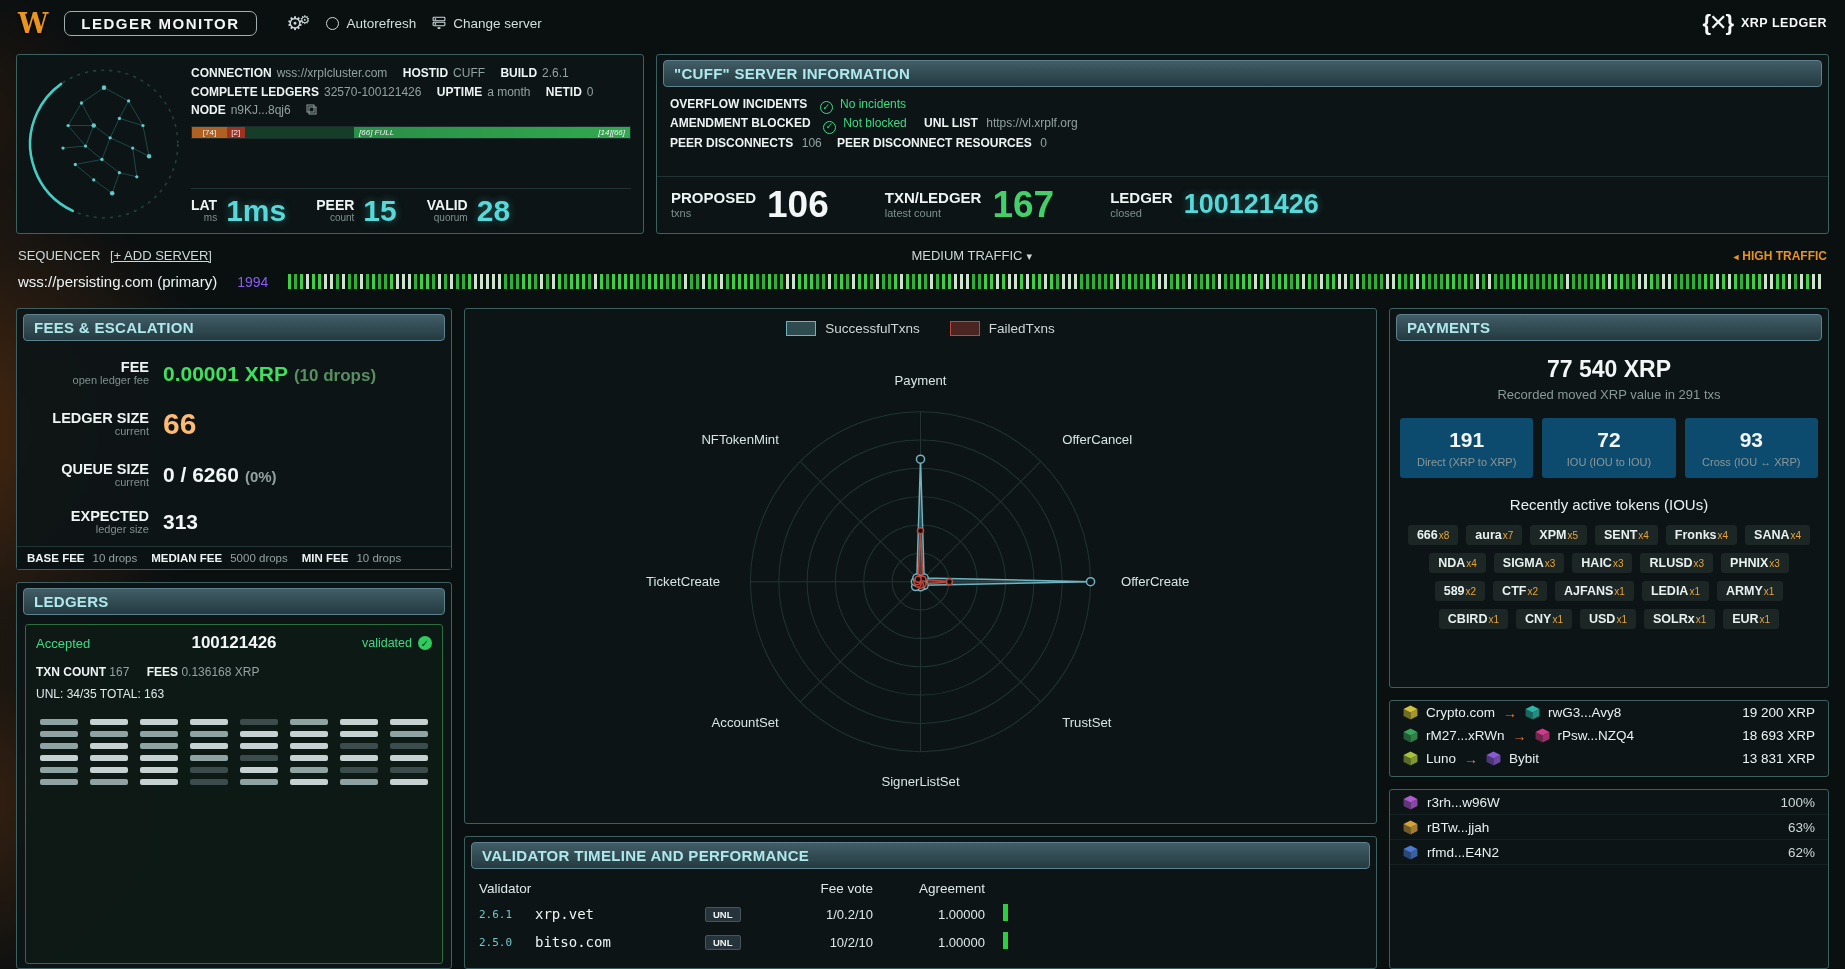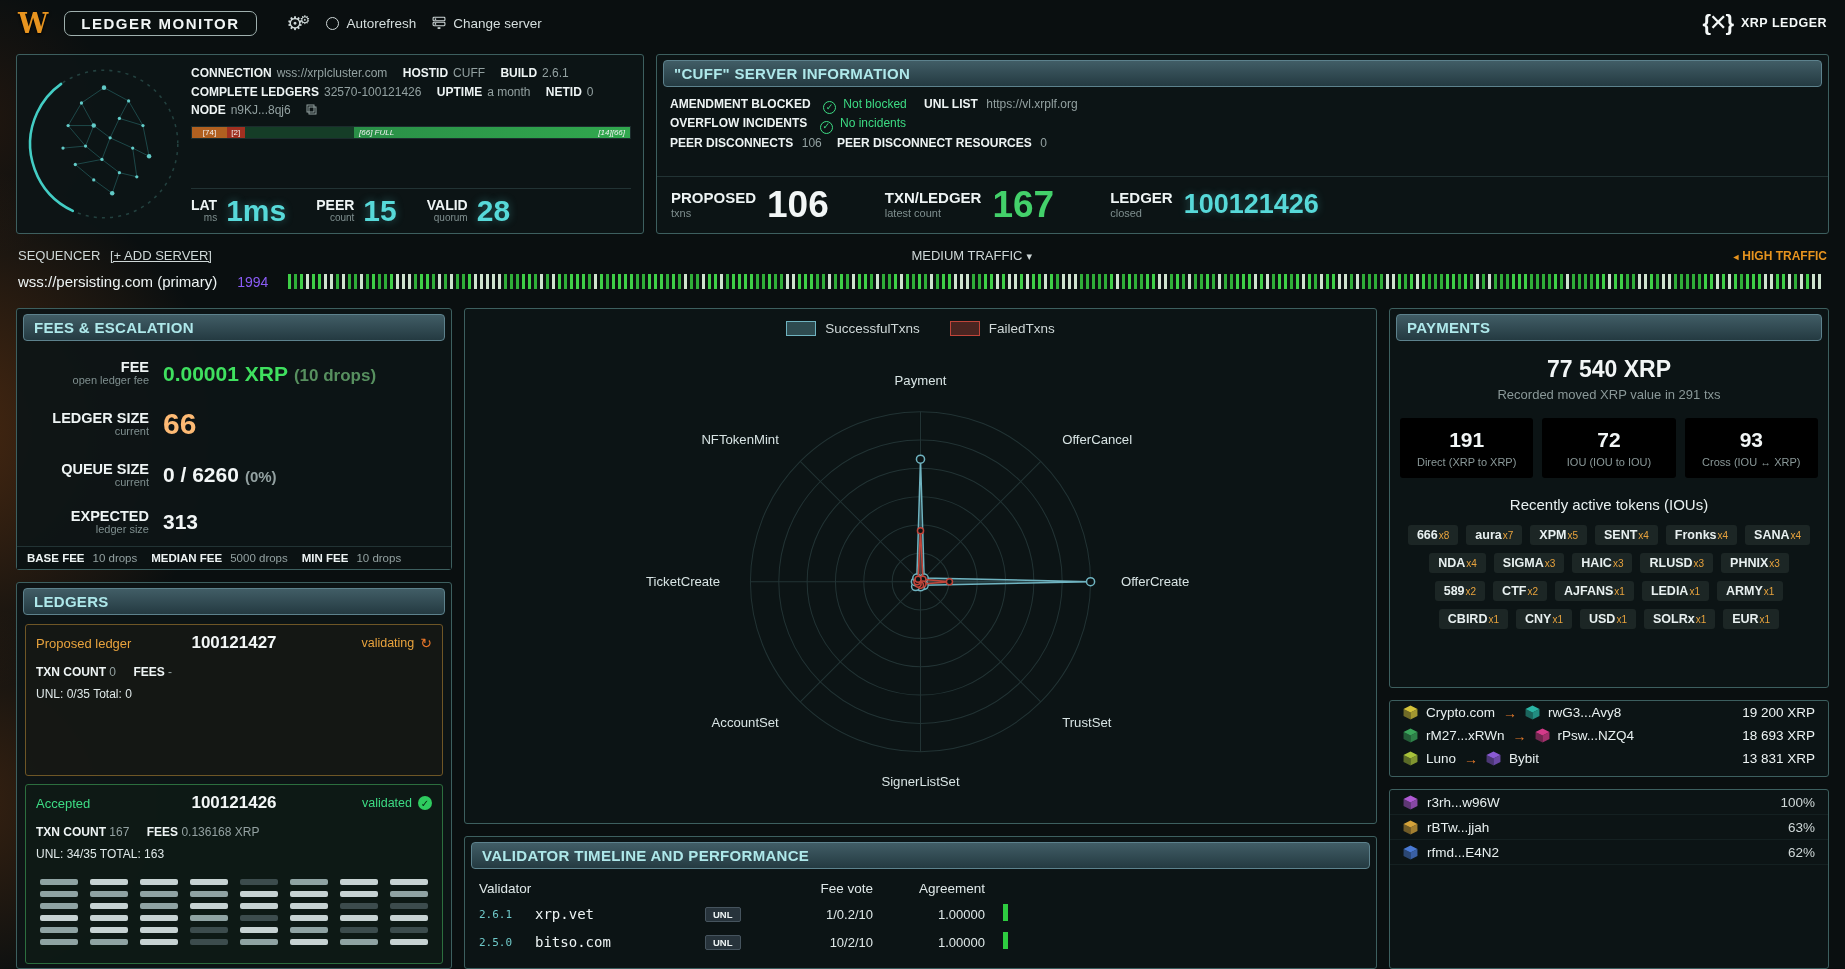--- a/index.html
+++ b/index.html
@@ -139,21 +139,21 @@
   .v-name{font-family:"DejaVu Sans Mono","Liberation Mono",monospace;color:#eef4f4;font-size:14px;cursor:pointer}
   .v-unl{justify-self:start;background:#27333b;border:1px solid #46545e;color:#eef4f4;font-size:9.5px;font-weight:bold;padding:1px 7px;border-radius:2px}
   .v-fee,.v-agr{text-align:right;color:#dfe8e8}
   .v-bar{height:17px;width:5px;background:#2ecc40;margin-left:18px;display:inline-block}
 
   
   .payments-panel{height:380px;flex:none;display:flex;flex-direction:column;overflow:hidden}
   .pay-total{text-align:center;font-size:23px;font-weight:bold;margin-top:10px;color:#f2f6f6}
   .pay-sub{text-align:center;font-size:13px;color:#8a9898;margin-top:4px}
   .pay-boxes{display:flex;gap:9px;margin:16px 10px 4px}
-  .pbox{flex:1;background:#000000;border-radius:3px;padding:10px 4px;text-align:center}
+  .pbox{flex:1;background:#0c4a6e;border-radius:3px;padding:10px 4px;text-align:center}
   .pbox .v{font-size:21px;font-weight:bold;color:#f2f6f6}
   .pbox .l{font-size:11px;color:#8a9898;margin-top:4px}
   .tok-title{text-align:center;font-size:15px;margin-top:14px;color:#e8f0f0}
   .chips{display:flex;flex-wrap:wrap;justify-content:center;gap:8px;padding:12px 12px 8px}
   .chip{background:#1c2625;border-radius:3px;padding:3px 9px;font-size:12.5px;font-weight:bold;color:#e8f0f0;cursor:pointer;white-space:nowrap}
   .chip .cnt{color:#e8a33d;font-size:10px;font-weight:normal;margin-left:1px}
 
   
   .whale-panel{flex:none;padding-bottom:6px}
   .wrow{display:flex;align-items:center;gap:8px;padding:3.5px 13px;font-size:13.5px;cursor:pointer}
@@ -298,30 +298,30 @@
             <span class="stat-v">28</span>
           </span>
         </div>
       </div>
     </section>
 
     <section class="panel server-panel">
       <div class="panel-head">"CUFF" SERVER INFORMATION</div>
       <div class="srv-body">
         <div class="info-line">
+          <span class="lbl">OVERFLOW INCIDENTS</span>
+          <span class="check-ring">✓</span>
+          <span class="green-val">No incidents</span>
+        </div>
+        <div class="info-line">
           <span class="lbl">AMENDMENT BLOCKED</span>
           <span class="check-ring">✓</span>
           <span class="green-val">Not blocked</span>
           <span class="lbl gap-l">UNL LIST</span>
           <span class="val link">https://vl.xrplf.org</span>
-        </div>
-        <div class="info-line">
-          <span class="lbl">OVERFLOW INCIDENTS</span>
-          <span class="check-ring">✓</span>
-          <span class="green-val">No incidents</span>
         </div>
         <div class="info-line">
           <span class="lbl">PEER DISCONNECTS</span>
           <span class="val">106</span>
           <span class="lbl">PEER DISCONNECT RESOURCES</span>
           <span class="val">0</span>
         </div>
       </div>
       <div class="big-stats">
         <span class="bstat">
@@ -667,35 +667,20 @@
           <span class="lbl">MEDIAN FEE</span>
             <span class="val">5000 drops</span>
           <span class="lbl">MIN FEE</span>
             <span class="val">10 drops</span>
         </div>
       </section>
 
       <section class="panel ledgers-panel">
         <div class="panel-head">LEDGERS</div>
 
-        <div class="lcard prop">
-          <div class="lc-top">
-            <span class="lc-kind">Proposed ledger</span>
-            <span class="lc-num">100121427</span>
-            <span class="lc-status">
-                <span>validating</span>
-                <span class="spin">↻</span>
-              </span>
-          </div>
-          <div class="lc-line">
-            <span class="lbl">TXN COUNT</span> <span class="val">0</span>
-            <span class="lbl">FEES</span> <span class="val">-</span>
-          </div>
-          <div class="lc-line">UNL:  0/35 Total: 0</div>
-        </div>
 
         <div class="lcard acc">
           <div class="lc-top">
             <span class="lc-kind">Accepted</span>
             <span class="lc-num">100121426</span>
             <span class="lc-status">
                 <span>validated</span>
                 <span class="check-solid">✓</span>
               </span>
           </div>

